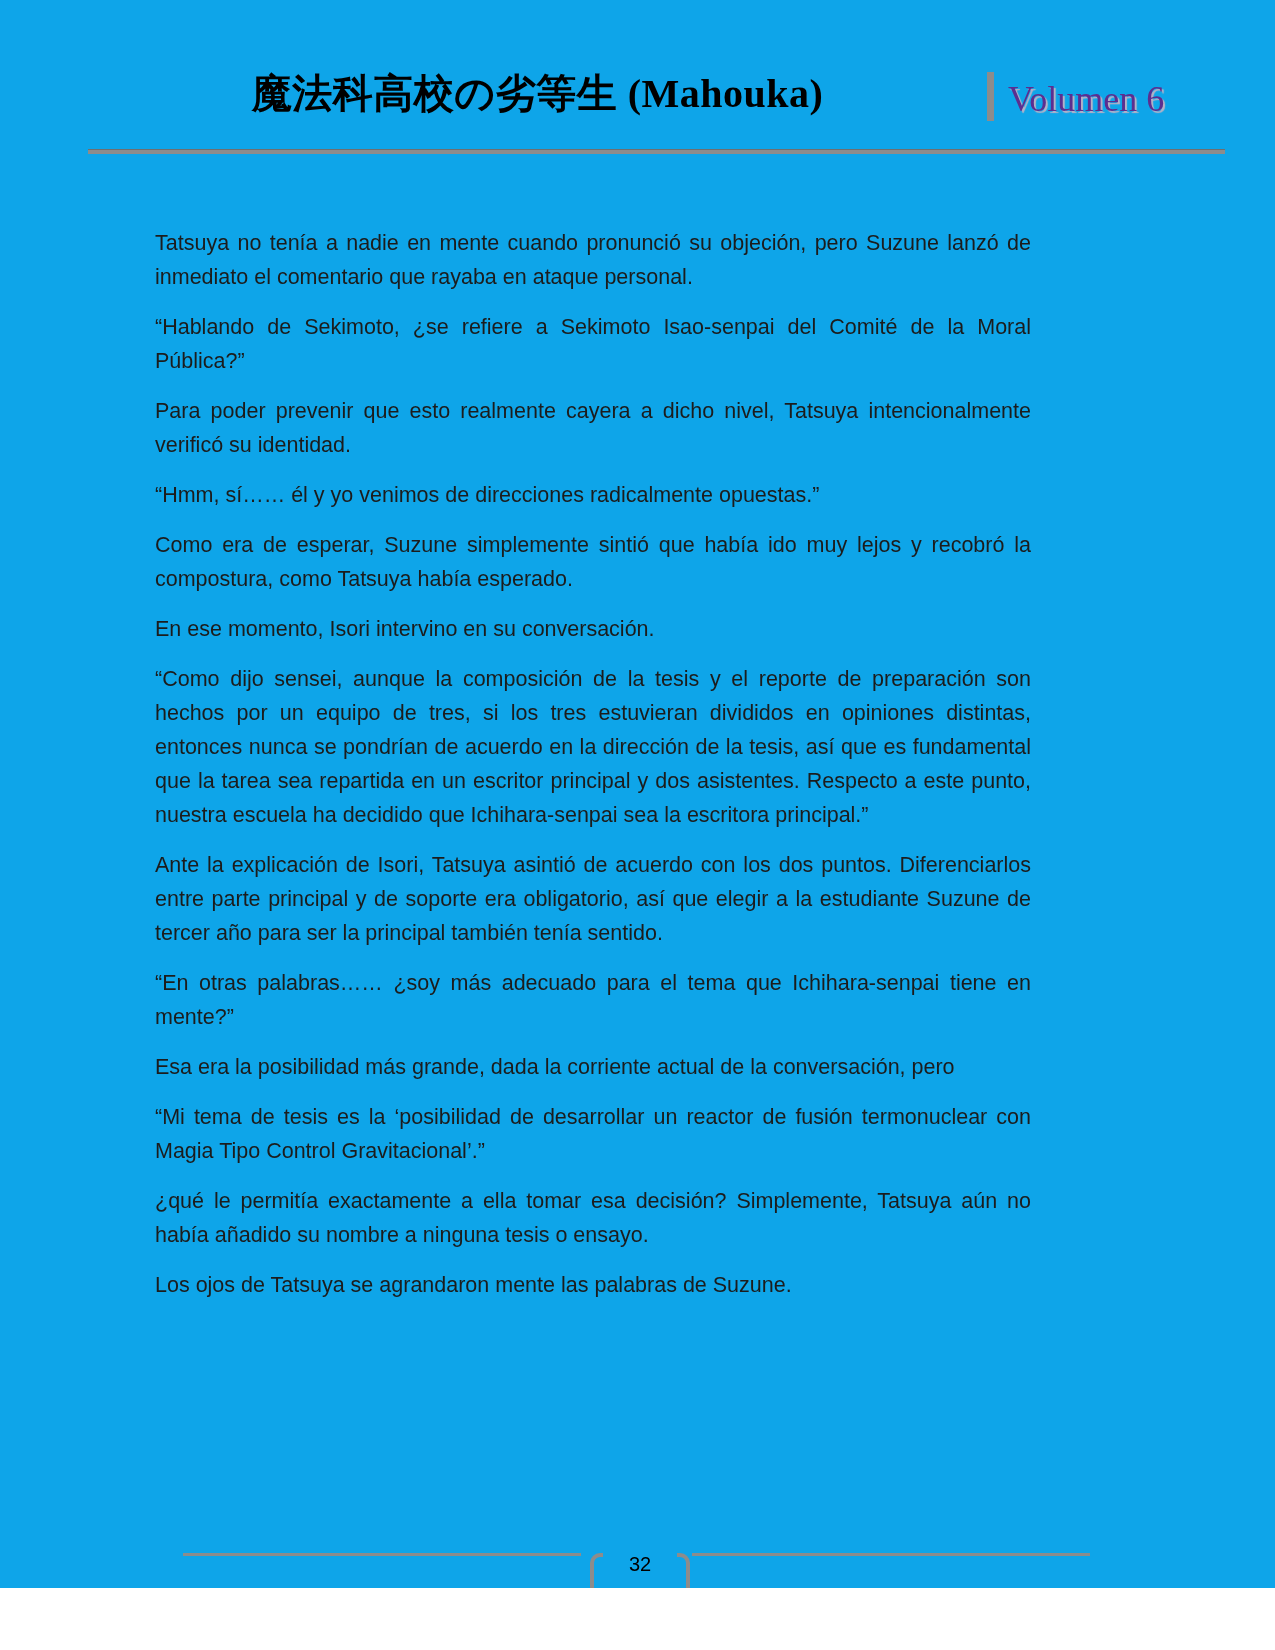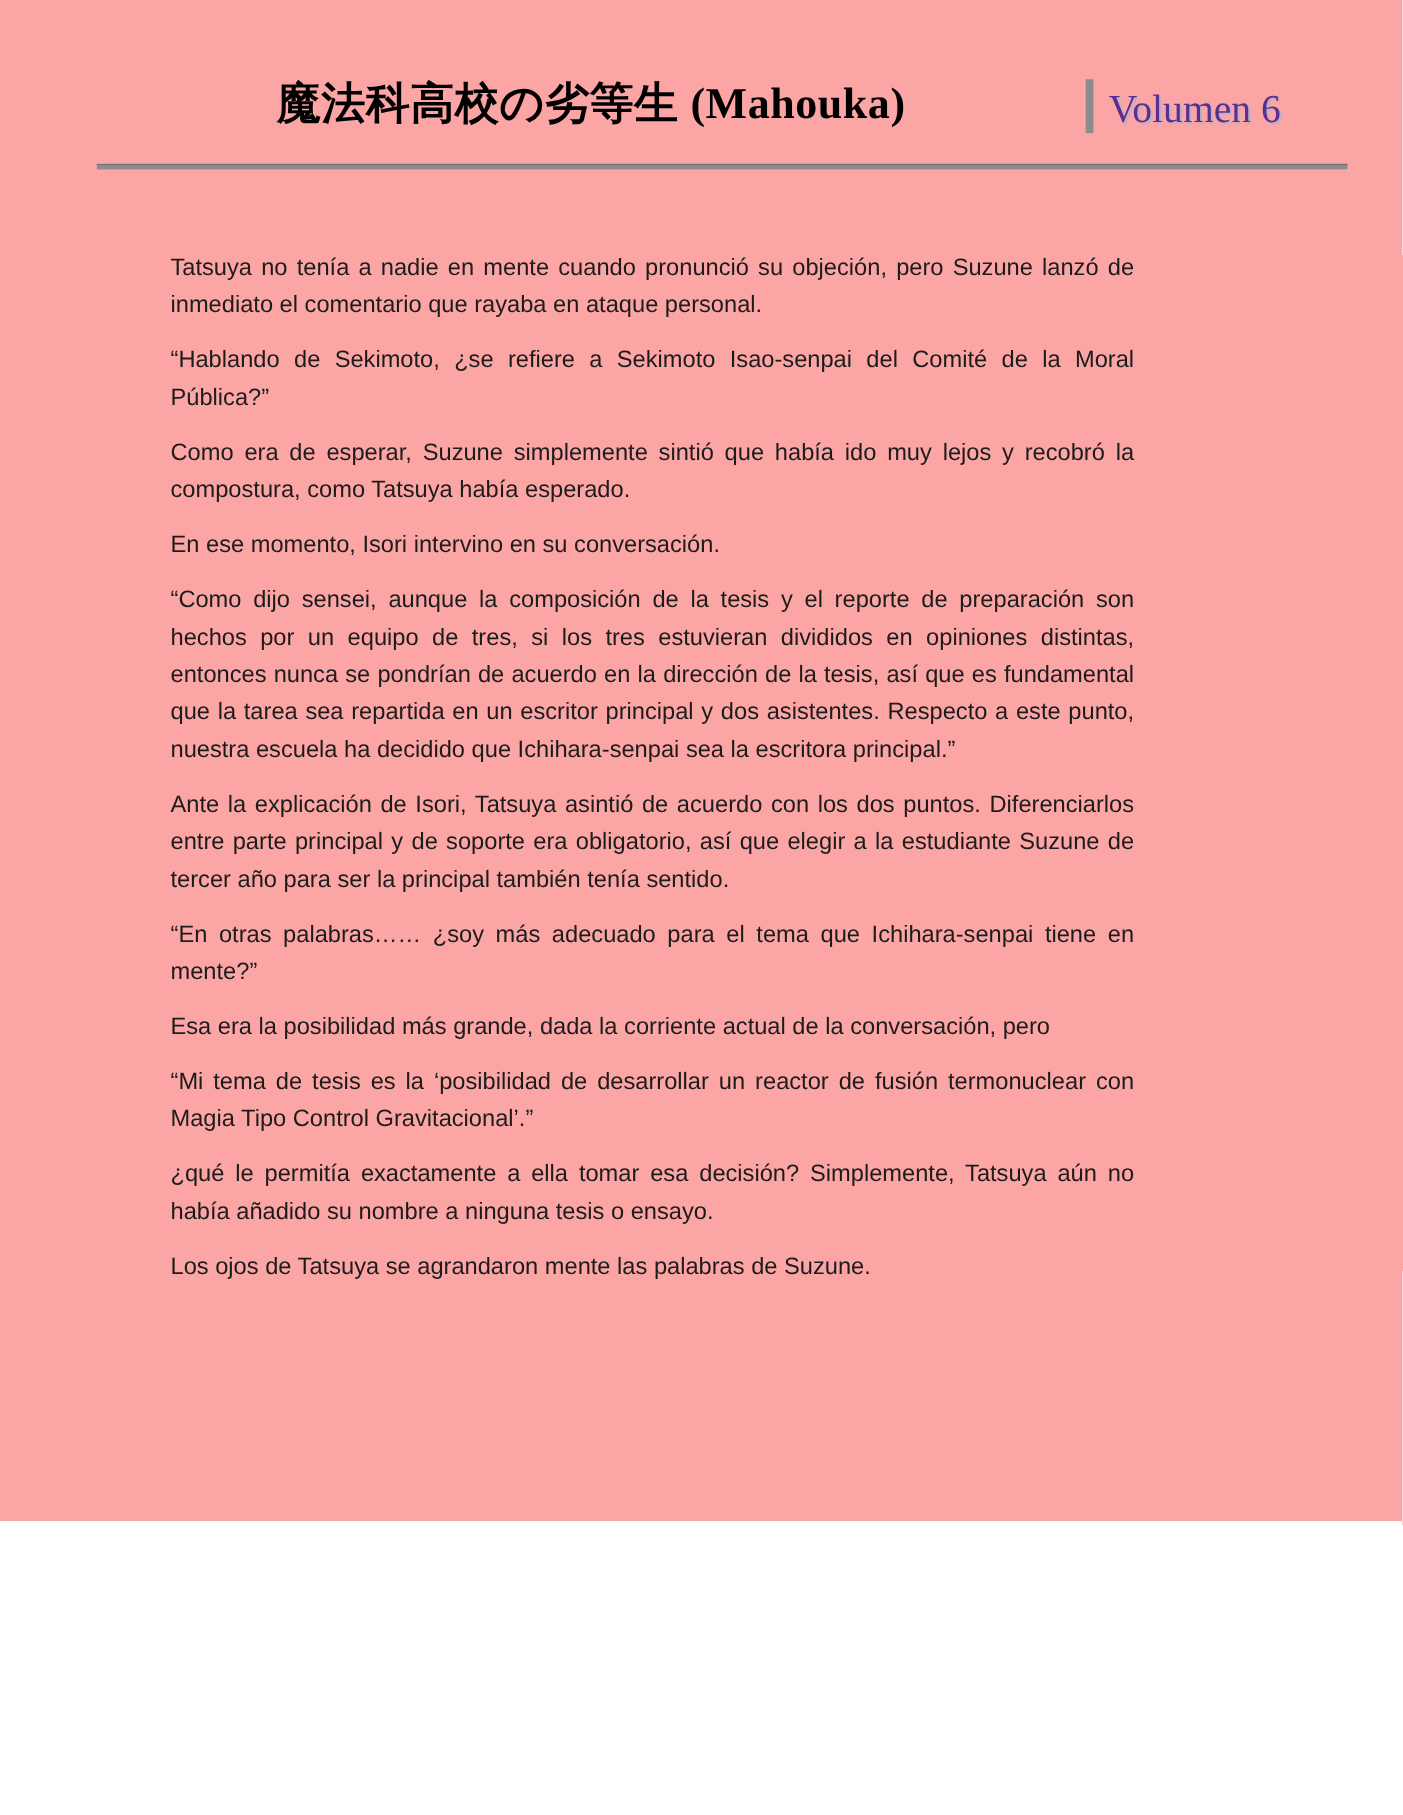--- a/index.html
+++ b/index.html
@@ -5,22 +5,22 @@
   :root {
     --volume_purple: #5b2e90;
     --rule_gray: #8c8c8c;
     --body_text: #1c1c1c;
   }
   * { margin: 0; padding: 0; box-sizing: border-box; }
   html, body { background: #ffffff; }
   .page {
     position: relative;
     width: 1275px;
-    height: 1383px;
-    background: #fca5a5;
+    height: 1588px;
+    background: #0ea5e9;
     font-family: "Liberation Sans", sans-serif;
     overflow: hidden;
   }
   
   .header {
     position: absolute;
     top: 66px;
     left: 88px;
     right: 50px;
     display: flex;
@@ -134,20 +134,22 @@
     <div class="volume-cell">
       <span class="volume-label">Volumen 6</span>
     </div>
   </div>
 
   <div class="header-rule"></div>
 
   <div class="body-text">
       <p class="para">Tatsuya no tenía a nadie en mente cuando pronunció su objeción, pero Suzune lanzó de inmediato el comentario que rayaba en ataque personal.</p>
       <p class="para">“Hablando de Sekimoto, ¿se refiere a Sekimoto Isao-senpai del Comité de la Moral Pública?”</p>
+      <p class="para">Para poder prevenir que esto realmente cayera a dicho nivel, Tatsuya intencionalmente verificó su identidad.</p>
+      <p class="para">“Hmm, sí…… él y yo venimos de direcciones radicalmente opuestas.”</p>
       <p class="para">Como era de esperar, Suzune simplemente sintió que había ido muy lejos y recobró la compostura, como Tatsuya había esperado.</p>
       <p class="para">En ese momento, Isori intervino en su conversación.</p>
       <p class="para">“Como dijo sensei, aunque la composición de la tesis y el reporte de preparación son hechos por un equipo de tres, si los tres estuvieran divididos en opiniones distintas, entonces nunca se pondrían de acuerdo en la dirección de la tesis, así que es fundamental que la tarea sea repartida en un escritor principal y dos asistentes. Respecto a este punto, nuestra escuela ha decidido que  Ichihara-senpai sea la escritora principal.”</p>
       <p class="para">Ante la explicación de Isori, Tatsuya asintió de acuerdo con los dos puntos. Diferenciarlos entre parte principal y de soporte era obligatorio, así que elegir a la estudiante Suzune de tercer año para ser la principal también tenía sentido.</p>
       <p class="para">“En otras palabras…… ¿soy más adecuado para el tema que Ichihara-senpai tiene en mente?”</p>
       <p class="para">Esa era la posibilidad más grande, dada la corriente actual de la conversación, pero</p>
       <p class="para">“Mi tema de tesis es la ‘posibilidad de desarrollar un reactor de fusión termonuclear con Magia Tipo Control Gravitacional’.”</p>
       <p class="para">¿qué le permitía exactamente a ella tomar esa decisión? Simplemente, Tatsuya aún no había añadido su nombre a ninguna tesis o ensayo.</p>
       <p class="para">Los ojos de Tatsuya se agrandaron mente las palabras de Suzune.</p>
     </div>

